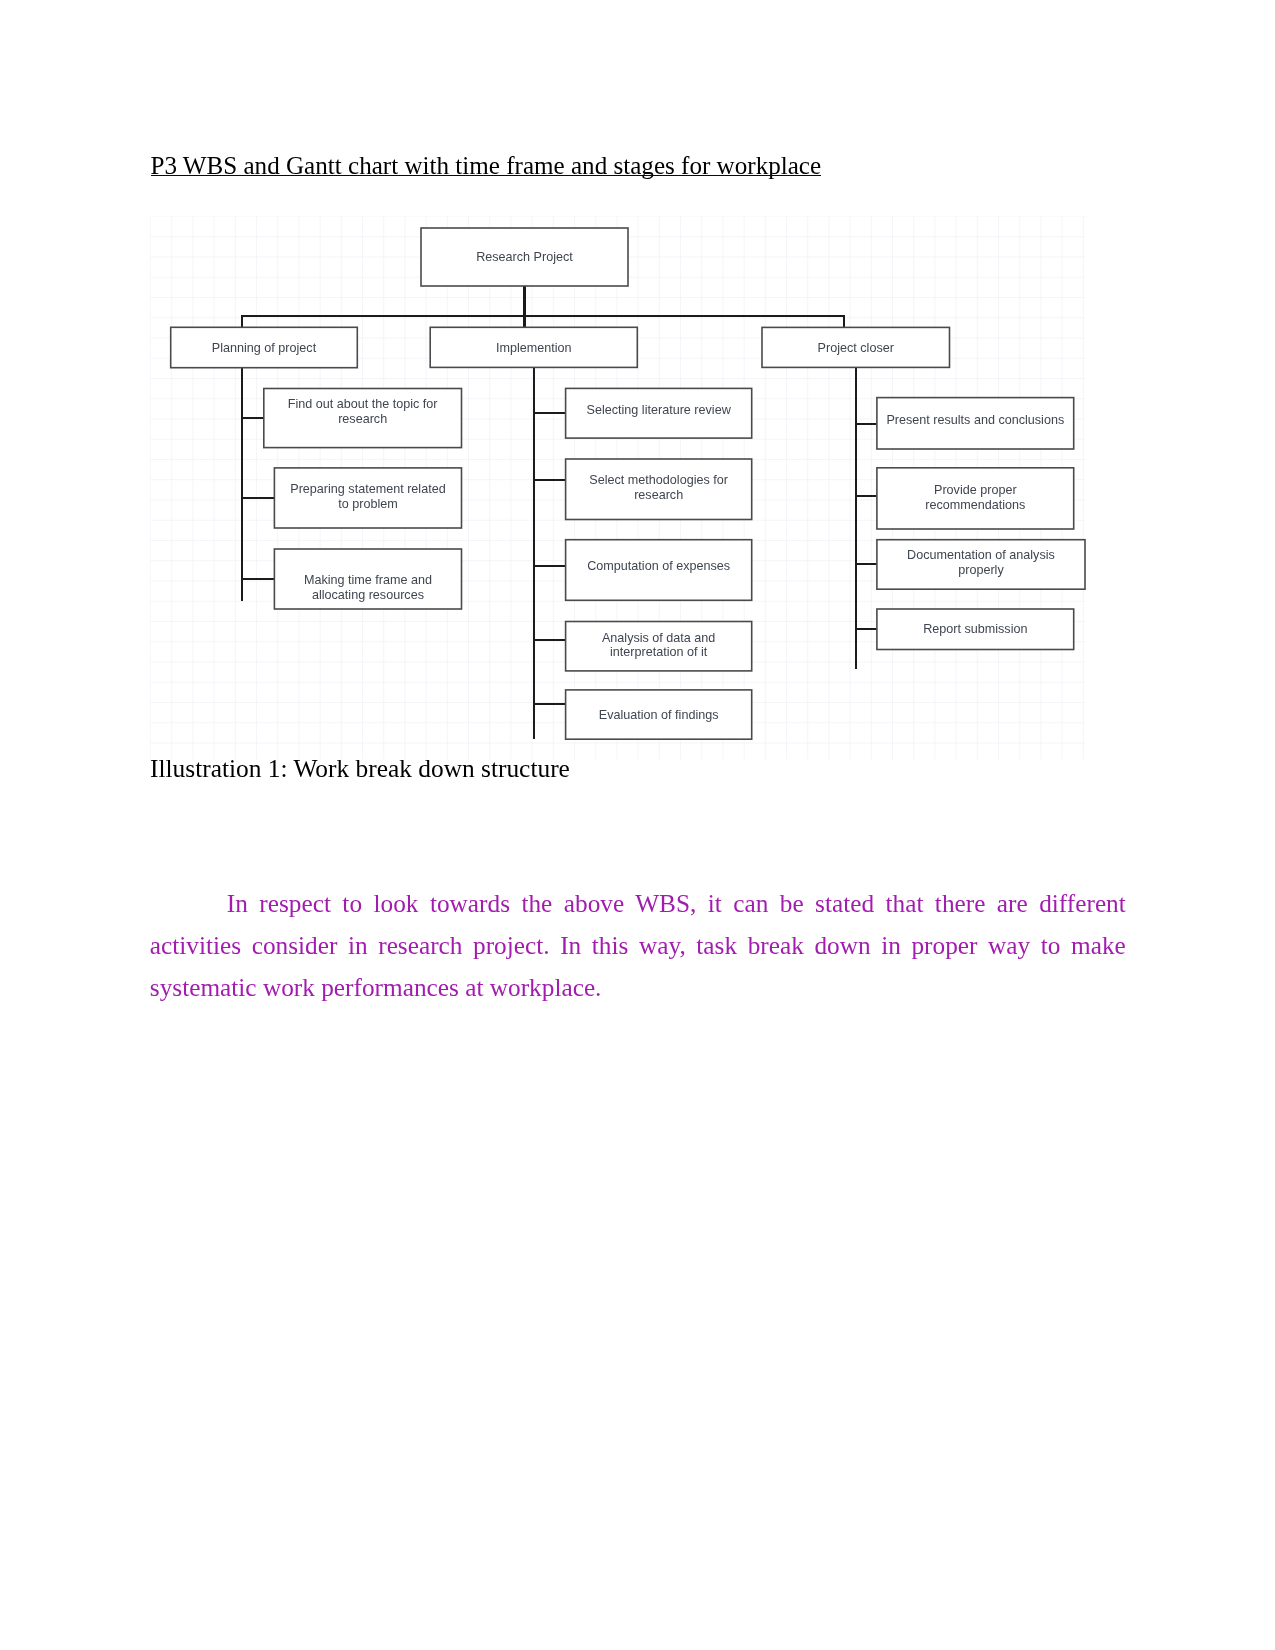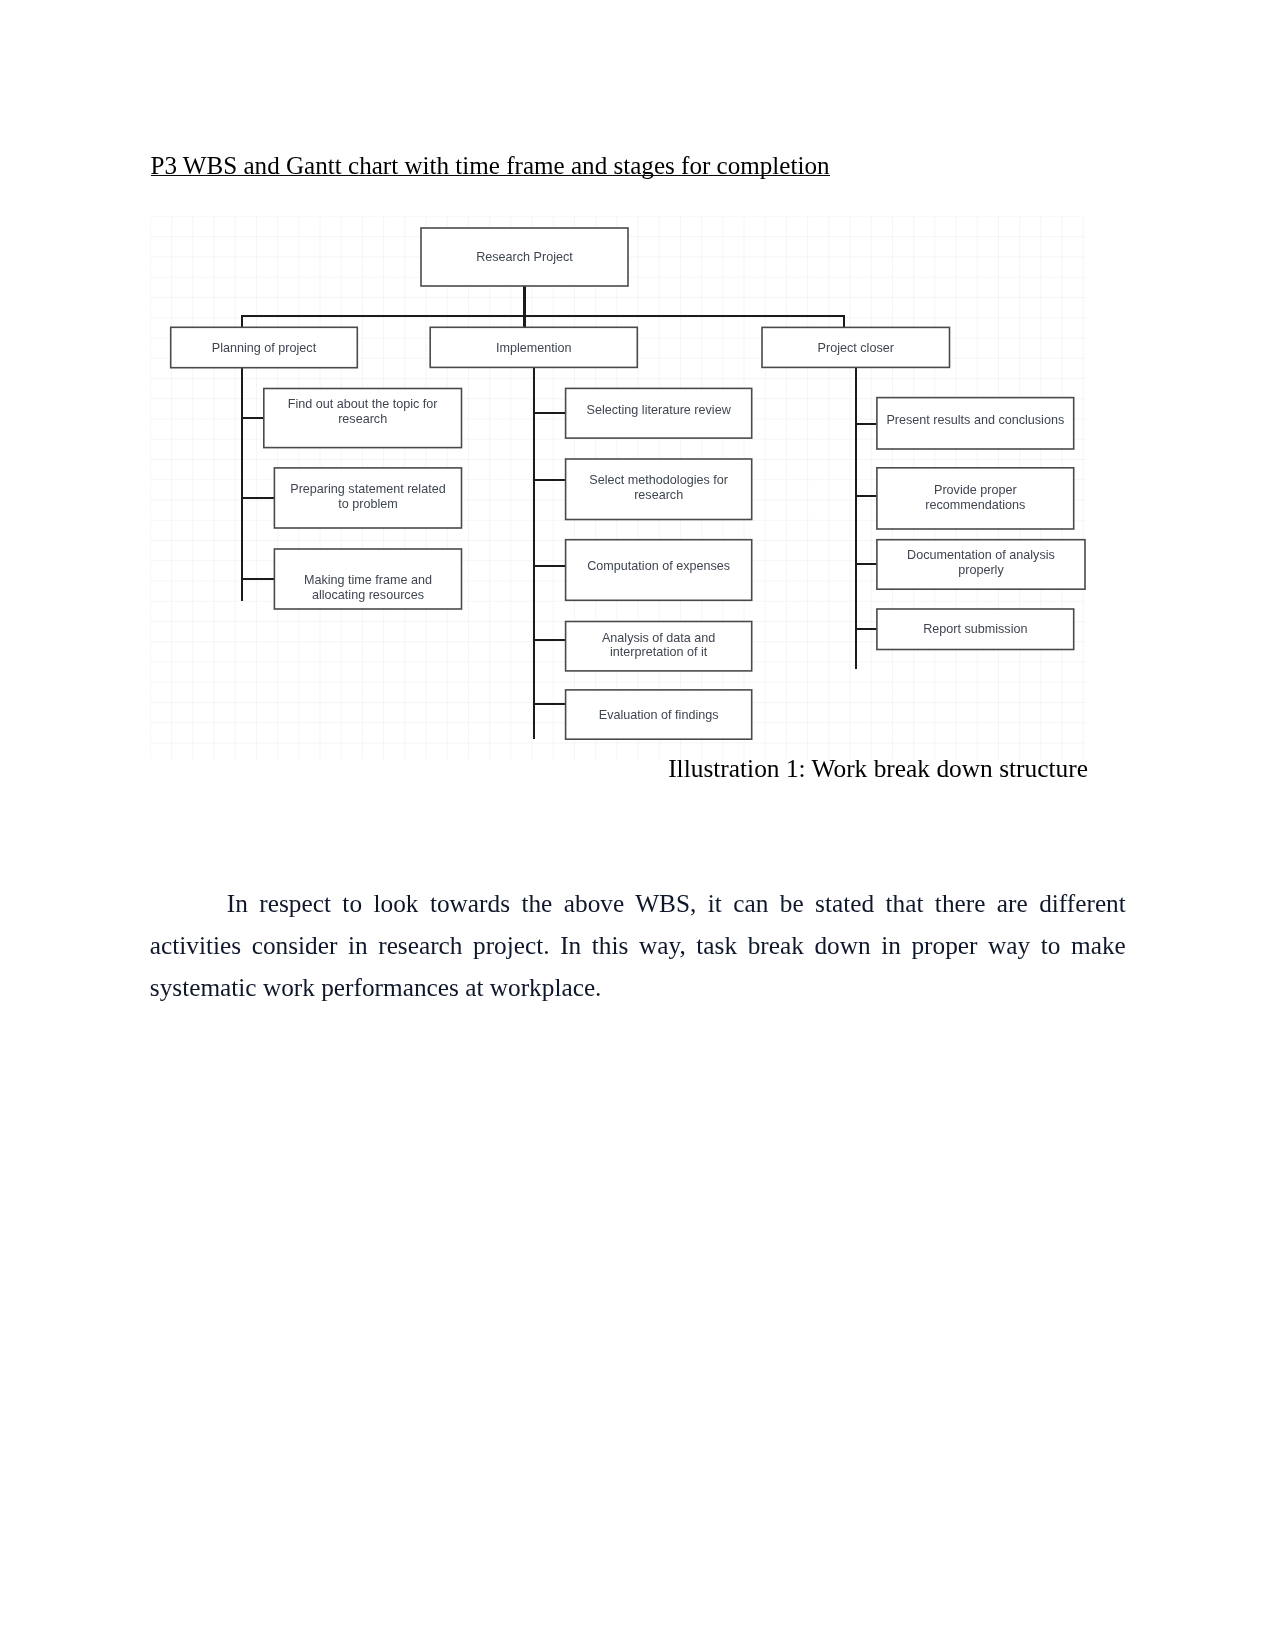--- a/index.html
+++ b/index.html
@@ -2,32 +2,32 @@
 <html><head>
 <meta charset="utf-8">
 <style>
   html,body{margin:0;padding:0;background:#fff;}
   body{width:1275px;height:1650px;font-family:"Liberation Serif",serif;-webkit-font-smoothing:antialiased;}
   .page{position:relative;width:1275px;height:1650px;overflow:hidden;background:#fff;}
   .title{position:absolute;left:150.5px;top:153.3px;font-size:25.1px;color:#000;white-space:nowrap;line-height:26px;}
   .title span{position:relative;}
   .title span::after{content:"";position:absolute;left:0;right:0;top:22.8px;border-bottom:1.6px solid #0a0a0a;}
   .figure{position:absolute;left:150px;top:216px;width:938px;height:544px;}
-  .caption{position:absolute;left:150px;top:754px;width:938px;text-align:right;font-size:25.4px;color:#000;}
-  .para{position:absolute;left:149.8px;top:881.5px;width:976px;font-size:25.3px;color:#0f172a;
+  .caption{position:absolute;left:150px;top:754px;width:938px;text-align:left;font-size:25.4px;color:#000;}
+  .para{position:absolute;left:149.8px;top:881.5px;width:976px;font-size:25.3px;color:#a21caf;
         text-align:justify;line-height:42.1px;text-indent:77px;}
   svg{display:block;}
   .bxt{font-family:"Liberation Sans",sans-serif;font-size:12.6px;fill:#3f4550;}
 </style>
 </head>
 <body>
 
 <div class="page">
 
-  <div class="title"><span>P3 WBS and Gantt chart with time frame and stages for completion</span></div>
+  <div class="title"><span>P3 WBS and Gantt chart with time frame and stages for workplace</span></div>
 
   <div class="figure">
     <svg width="938" height="544" viewBox="0 0 938 544" xmlns="http://www.w3.org/2000/svg">
       <defs>
         <pattern id="gsm" width="21.2" height="20.25" patternUnits="userSpaceOnUse">
           <path d="M21.2 0 L0 0 0 20.25" fill="none" stroke="#e9ecf4" stroke-width="1.05"></path>
         </pattern>
       </defs>
       <rect x="0" y="0" width="938" height="544" fill="#ffffff"></rect>
       <rect x="0.3" y="0.5" width="935" height="543" fill="url(#gsm)"></rect>

